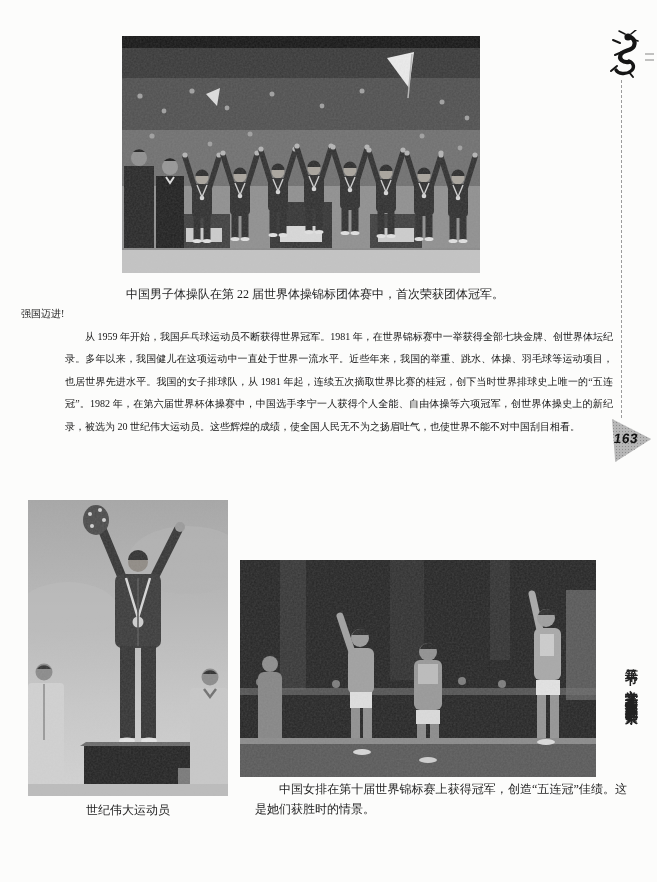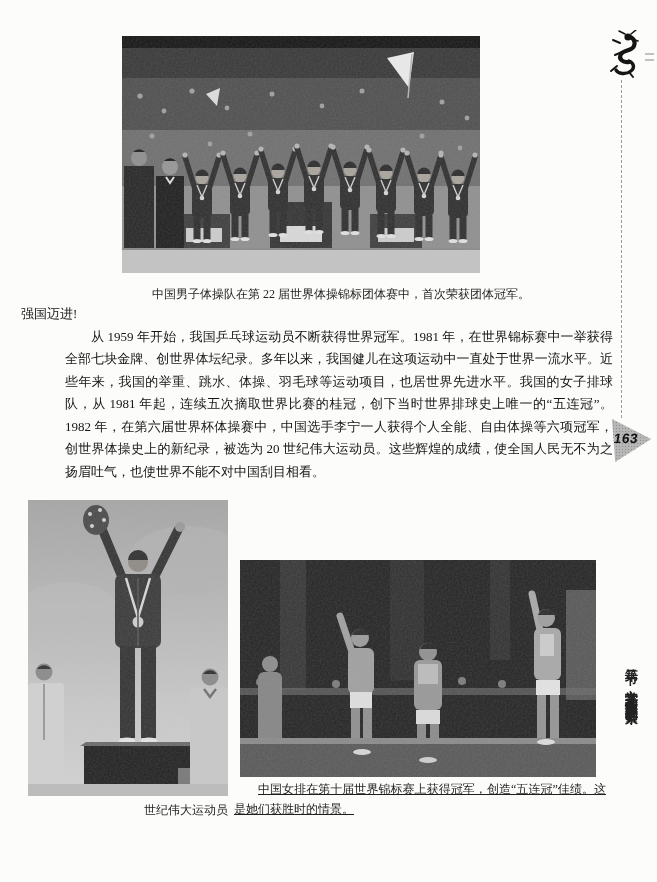--- a/index.html
+++ b/index.html
@@ -15,25 +15,25 @@
   .abs{position:absolute;}
   figure{margin:0;padding:0;}
   .photo{position:absolute;overflow:hidden;background:#8d8d8d;}
   .photo svg{display:block;}
   .caption{
     position:absolute;
     font-size:12px;line-height:20px;
     color:#1f1f1f;
     font-family:"Liberation Serif","DejaVu Serif",serif;
   }
-  .caption.center{text-align:right;}
+  .caption.center{text-align:center;}
   .caption.indent{text-indent:2em;text-align:justify;}
   .bodytext{
     position:absolute;left:21px;top:303px;width:592px;
-    font-size:13px;line-height:22.5px;
+    font-size:10px;line-height:22.5px;
     text-align:justify;
     color:#151515;
   }
   .bodytext p{margin:0;}
   .bodytext p.ind{text-indent:2em;margin-left:44px;}
   .dotted-rule{
     position:absolute;left:621px;top:80px;height:338px;width:0;
     border-left:1px dashed #9b9b9b;
   }
   .page-marker{
@@ -258,21 +258,21 @@
 
       <rect y="178" width="356" height="6" fill="#8a8a8a"></rect>
       <rect y="184" width="356" height="33" fill="#585858"></rect>
       <ellipse cx="122" cy="192" rx="9" ry="3" fill="#d8d8d8"></ellipse>
       <ellipse cx="188" cy="200" rx="9" ry="3" fill="#cfcfcf"></ellipse>
       <ellipse cx="306" cy="182" rx="9" ry="3" fill="#dddddd"></ellipse>
       <rect width="356" height="217" filter="url(#grainF)" opacity="0.32"></rect>
     </svg>
   </figure>
 
-  <div class="caption indent" style="left:234px;top:779px;width:372px;text-decoration:underline;">中国女排在第十届世界锦标赛上获得冠军，创造“五连冠”佳绩。这是她们获胜时的情景。</div>
+  <div class="caption indent" style="left:255px;top:779px;width:372px;">中国女排在第十届世界锦标赛上获得冠军，创造“五连冠”佳绩。这是她们获胜时的情景。</div>
 
   <svg class="abs" style="left:596px;top:30px;" width="46" height="50" viewBox="0 0 46 50">
     <g fill="none" stroke="#151515" stroke-linecap="round">
       <path d="M31 6c6 1 9 5 7 10-2 5-10 4-13 8-3 5 2 9 8 8" stroke-width="4.2"></path>
       <path d="M33 31c5 2 6 7 2 10-5 4-13 3-15-1" stroke-width="3.4"></path>
       <circle cx="32" cy="7" r="3.6" fill="#151515" stroke="none"></circle>
       <path d="M29 4 L23 1 M35 4 L40 0 M36 9 L42 11" stroke-width="1.6"></path>
       <path d="M24 13 L17 10 M26 22 L19 25 M21 36 L15 41 M33 42 L37 47" stroke-width="2"></path>
     </g>
   </svg>

